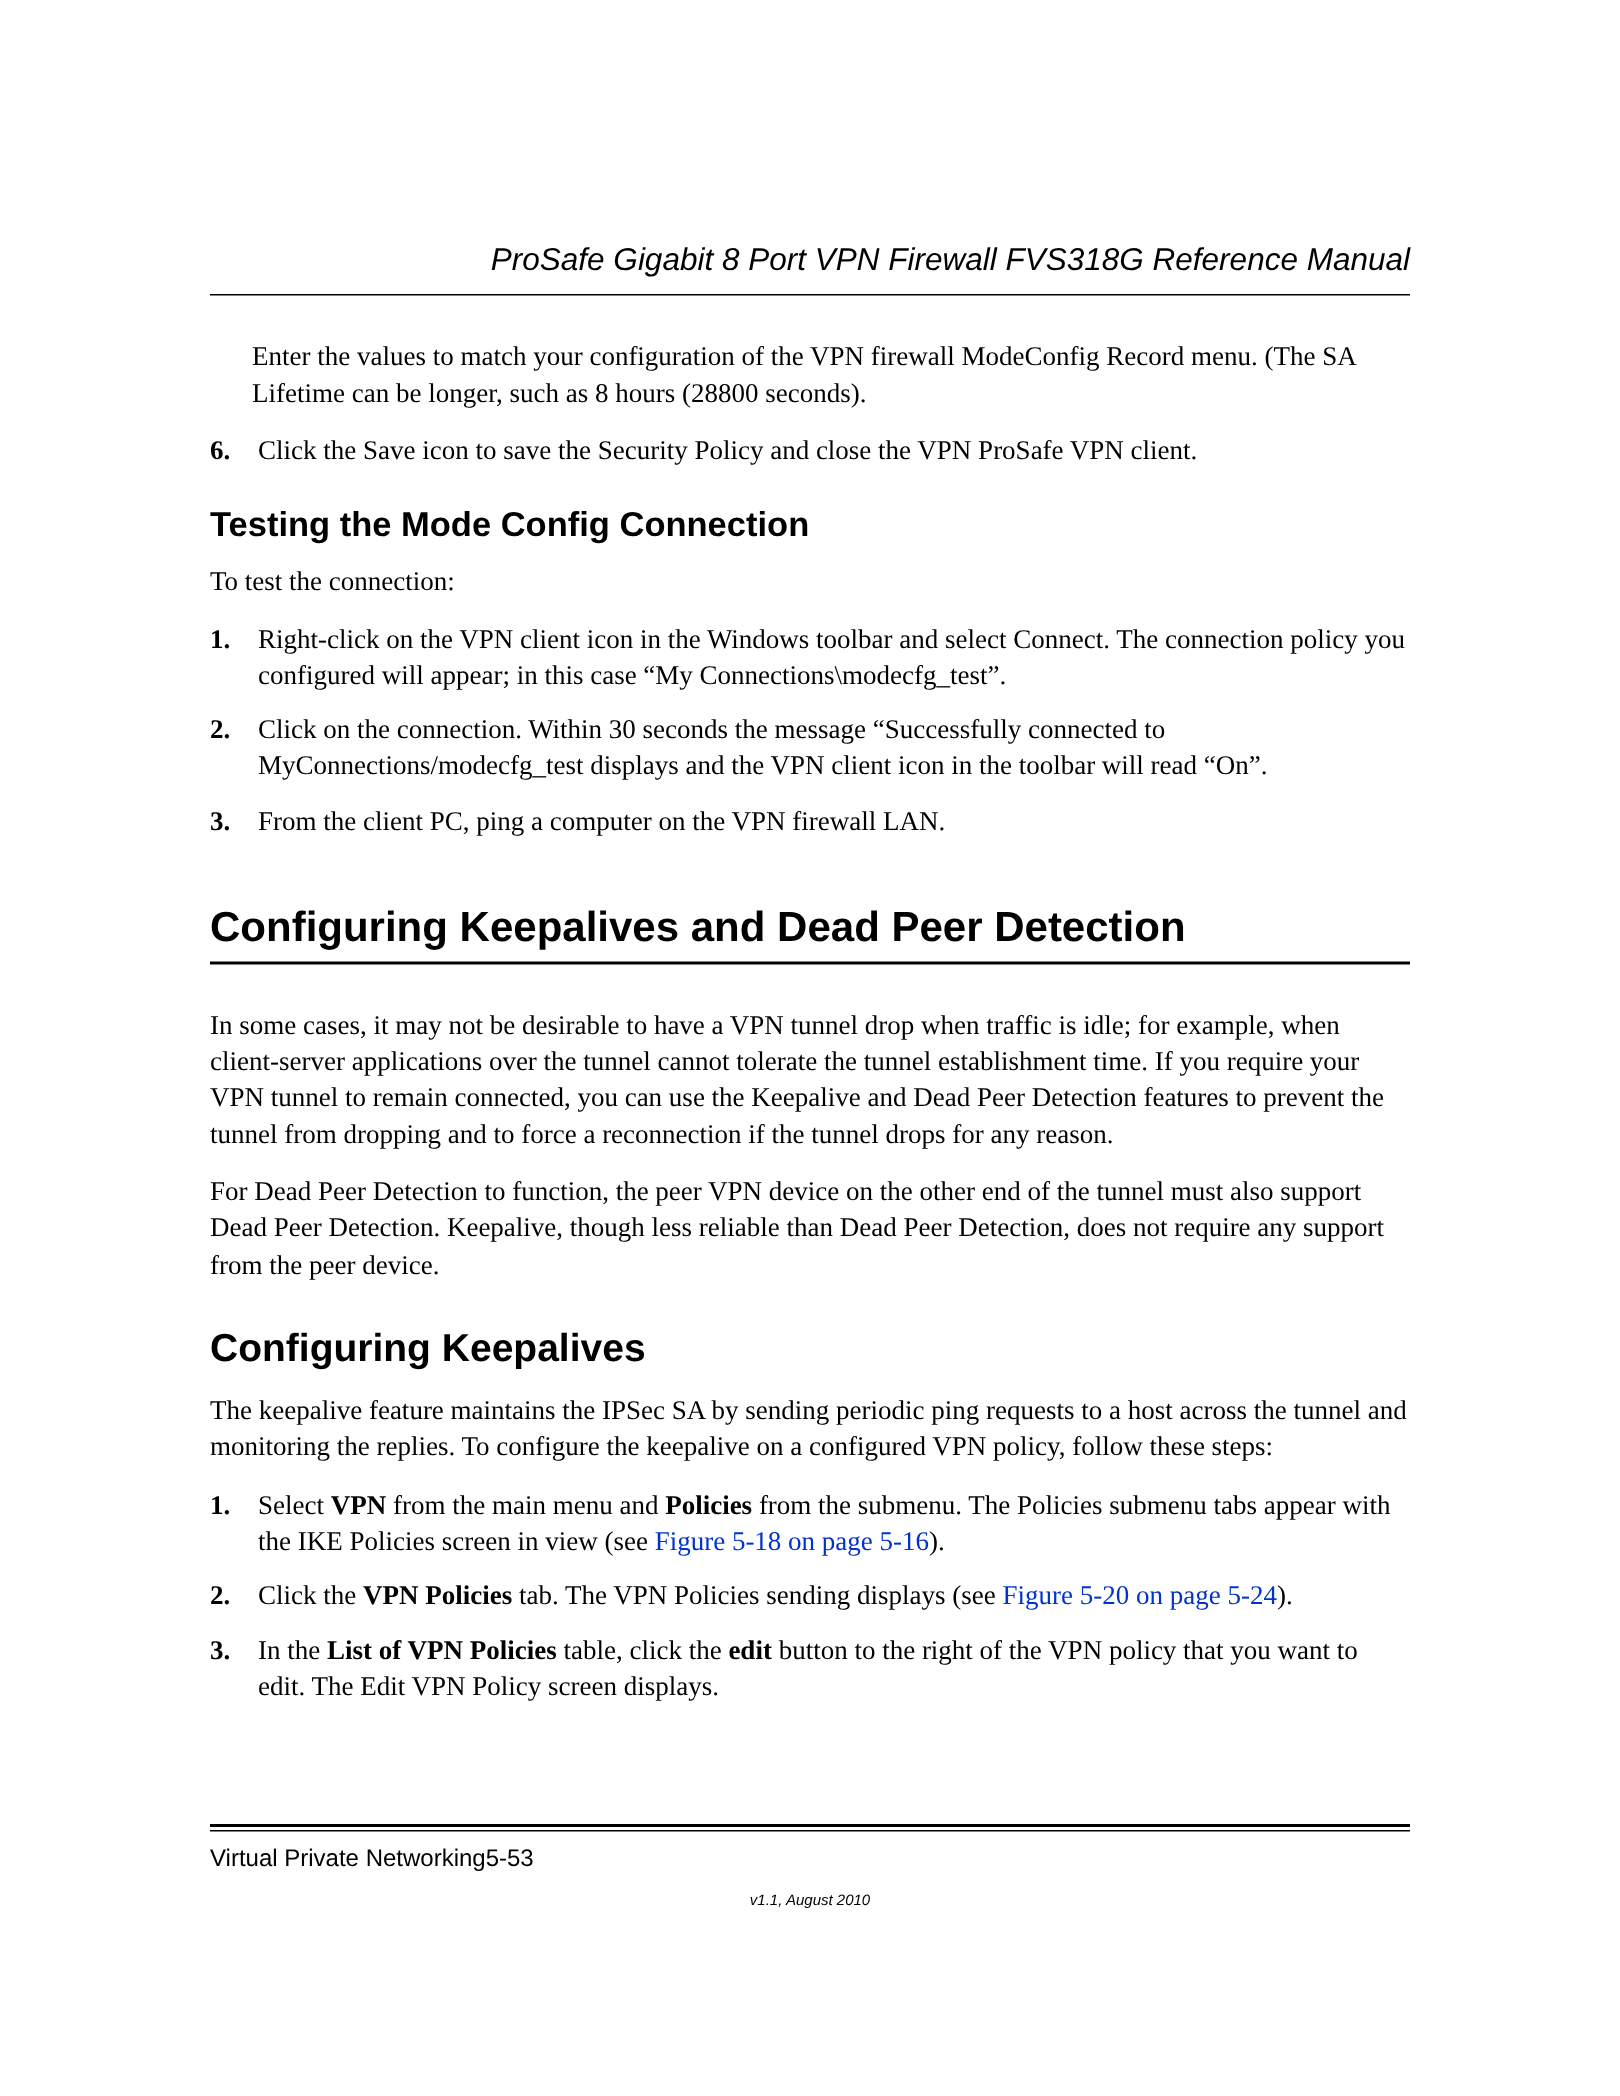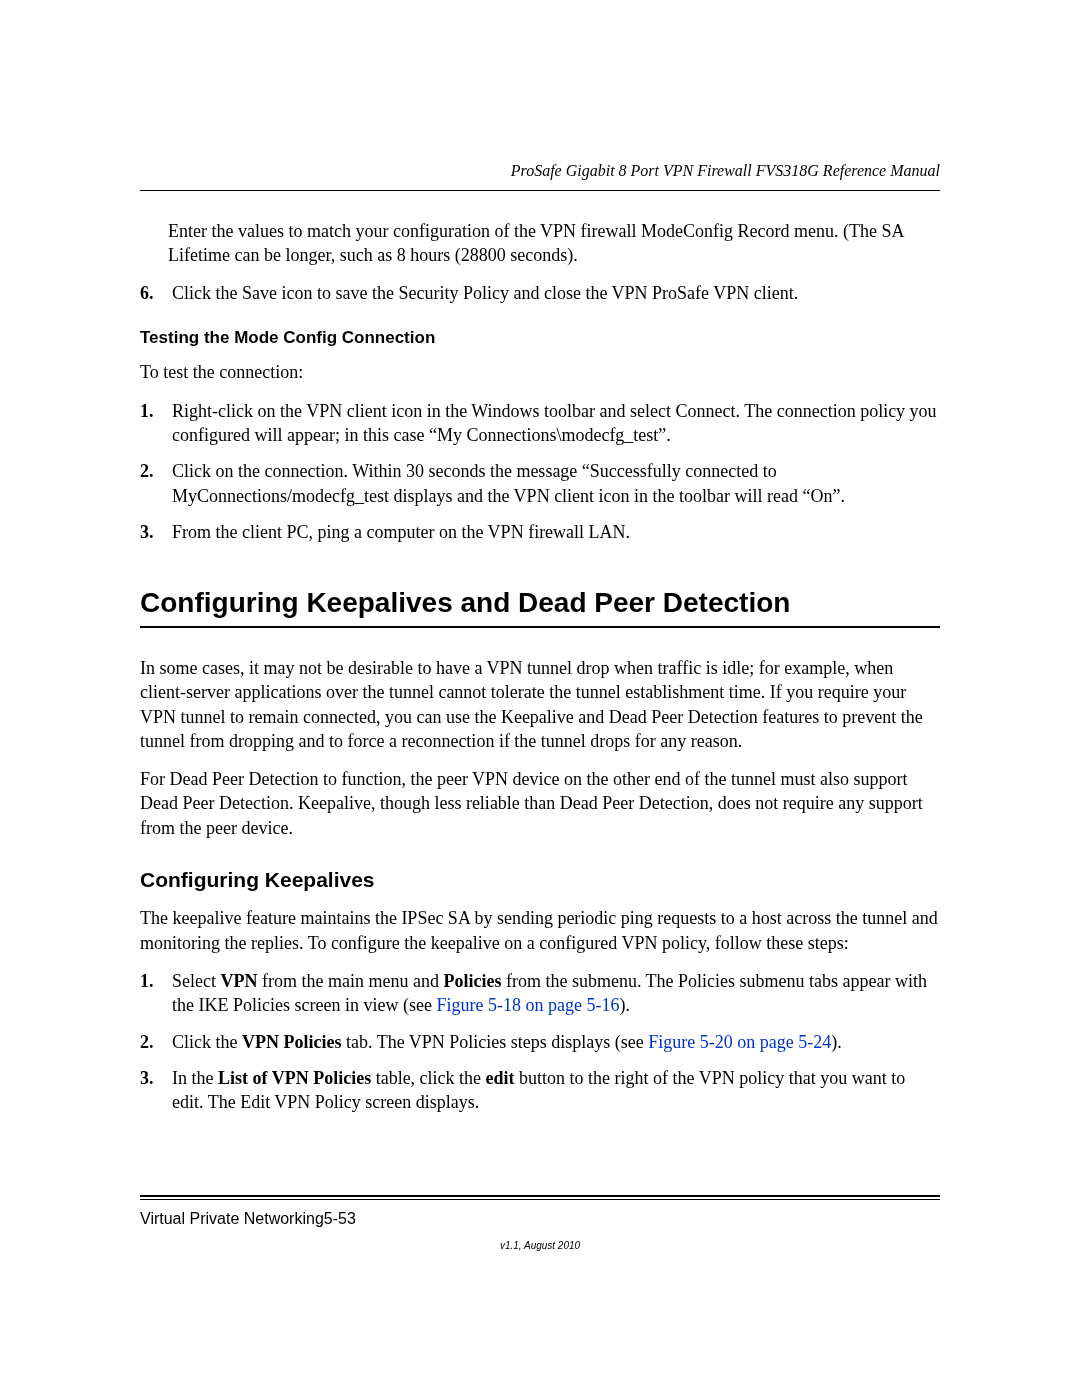--- a/index.html
+++ b/index.html
@@ -13,23 +13,23 @@
   }
   .page {
     width: 1080px;
     min-height: 1397px;
     margin: 0 auto;
     padding: 160px 140px 60px 140px;
     box-sizing: border-box;
     position: relative;
   }
   .running-header {
-    font-family: Liberation Serif, serif;
+    font-family: Liberation Sans, sans-serif;
     font-style: italic;
-    font-size: 16px;
+    font-size: 21px;
     text-align: right;
     margin-bottom: 8px;
   }
   .header-rule {
     border: none;
     border-top: 1.5px solid #000;
     margin: 0 0 28px 0;
   }
   .body-para {
     margin: 0 0 14px 0;
@@ -49,38 +49,38 @@
   }
   ol.numbered > li .marker {
     position: absolute;
     left: 0;
     top: 0;
     font-weight: bold;
   }
   .subsection-title {
     font-family: Arial, Helvetica, sans-serif;
     font-weight: bold;
-    font-size: 17px;
+    font-size: 23px;
     margin: 22px 0 10px 0;
   }
   h1.section-heading {
     font-family: Arial, Helvetica, sans-serif;
     font-weight: bold;
     font-size: 28px;
     margin: 40px 0 4px 0;
   }
   .section-rule {
     border: none;
     border-top: 2px solid #000;
     margin: 0 0 28px 0;
   }
   h2.sub-heading {
     font-family: Arial, Helvetica, sans-serif;
     font-weight: bold;
-    font-size: 21px;
+    font-size: 26px;
     margin: 26px 0 12px 0;
   }
   .bold {
     font-weight: bold;
   }
   a.figlink {
     color: #0033cc;
     text-decoration: none;
   }
   .footer-rule-heavy {
@@ -157,21 +157,21 @@
   <ol class="numbered">
     <li>
       <span class="marker">1.</span>
       <span>
         <span>Select </span><span class="bold">VPN</span><span> from the main menu and </span><span class="bold">Policies</span><span> from the submenu. The Policies submenu tabs appear with the IKE Policies screen in view (see </span><a href="#" class="figlink">Figure 5-18 on page 5-16</a><span>).</span>
       </span>
     </li>
     <li>
       <span class="marker">2.</span>
       <span>
-        <span>Click the </span><span class="bold">VPN Policies</span><span> tab. The VPN Policies steps displays (see </span><a href="#" class="figlink">Figure 5-20 on page 5-24</a><span>).</span>
+        <span>Click the </span><span class="bold">VPN Policies</span><span> tab. The VPN Policies sending displays (see </span><a href="#" class="figlink">Figure 5-20 on page 5-24</a><span>).</span>
       </span>
     </li>
     <li>
       <span class="marker">3.</span>
       <span>
         <span>In the </span><span class="bold">List of VPN Policies</span><span> table, click the </span><span class="bold">edit</span><span> button to the right of the VPN policy that you want to edit. The Edit VPN Policy screen displays.</span>
       </span>
     </li>
   </ol>
 

